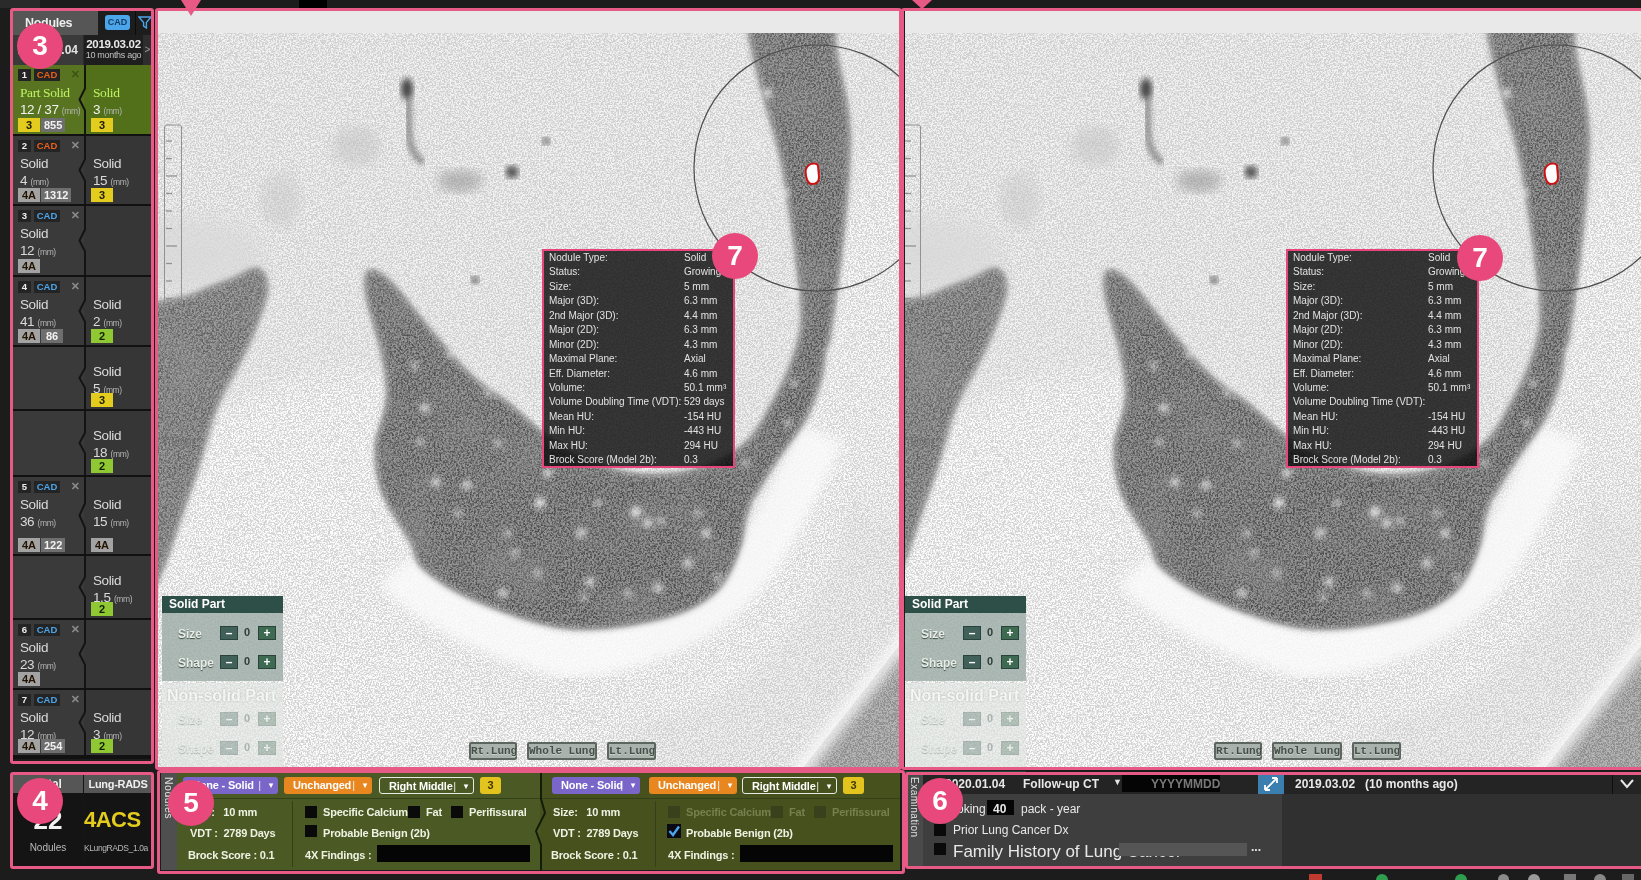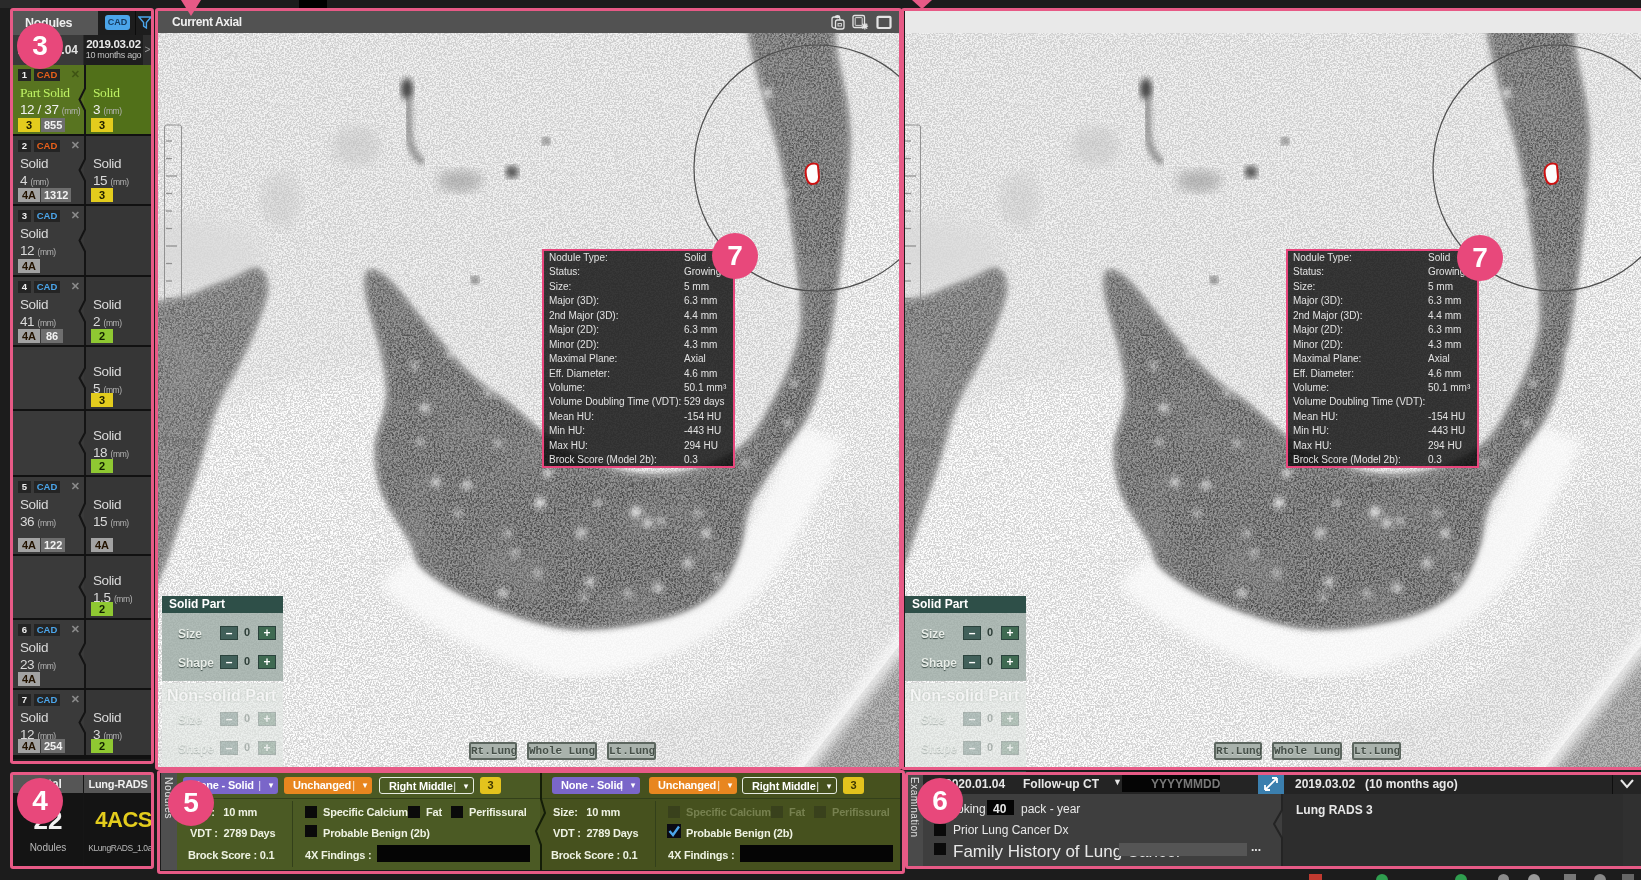--- a/index.html
+++ b/index.html
@@ -52,21 +52,21 @@
   .b-gr { background:#6e6e6e; color:#f2f2f2; }
   .zig { position:absolute; left:65px; top:0; width:12px; height:100%; }
 
   
   #sumpanel { left:13px; top:775px; width:139px; height:92px; background:#161616; }
   #sumpanel .hl { left:0; top:0; width:70px; height:18px; background:#565656; color:#efefef;
      font-size:12px; font-weight:bold; text-align:center; line-height:18px;}
   #sumpanel .hr { left:71px; top:0; width:68px; height:18px; background:#565656; color:#efefef;
      font-size:11px; font-weight:bold; text-align:center; line-height:18px; letter-spacing:-0.3px;}
   #sumpanel .bl { left:0; top:18px; width:70px; height:74px; background:#141414; text-align:center;}
-  #sumpanel .br { left:71px; top:18px; width:68px; height:74px; background:#141414; text-align:right;}
+  #sumpanel .br { left:71px; top:18px; width:68px; height:74px; background:#141414; text-align:left;}
   .bignum { color:#f2f2f2; font-size:26px; font-weight:bold; margin-top:12px;}
   .bigyel { color:#e3cc1d; font-size:22px; font-weight:bold; margin-top:14px; letter-spacing:-0.5px;}
   .cap { color:#b9b9b9; font-size:10px; margin-top:6px; }
   .cap2 { color:#b9b9b9; font-size:8.5px; margin-top:10px; letter-spacing:-0.4px;}
 
   
   .vp { top:11px; height:757px; background:#e9e9e9; }
   #vpc { left:158px; width:741px; }
   #vpp { left:905px; width:736px; }
   .vphead { position:absolute; left:0; top:0; width:100%; height:22px; background:#525252;
@@ -327,32 +327,20 @@
         <div class="bignum">22</div>
         <div class="cap">Nodules</div>
       </div>
     <div class="br abs">
         <div class="bigyel">4ACS</div>
         <div class="cap2">KLungRADS_1.0a</div>
       </div>
   </div>
 
   <div id="vpc" class="vp abs">
-    <div class="vphead">Current Axial<span class="vpicons" id="ic1">
-<svg width="62" height="16" viewBox="0 0 62 16" fill="none" stroke="#e4e4e4">
-  <rect x="1" y="3" width="8" height="11" rx="2" stroke-width="1.3"></rect>
-  <ellipse cx="6.5" cy="2.6" rx="2.7" ry="1.7" fill="#e4e4e4" stroke="none"></ellipse>
-  <rect x="4.5" y="6" width="8.5" height="9" rx="2" stroke-width="1.3" fill="#525252"></rect>
-  <rect x="7" y="9.6" width="3.4" height="2.4" stroke-width="0.9"></rect>
-  <rect x="22" y="1.5" width="11.5" height="12" rx="1.5" stroke-width="1.3"></rect>
-  <rect x="24.2" y="3.6" width="7" height="7.8" rx="0.5" stroke-width="0.9"></rect>
-  <circle cx="33.8" cy="12.2" r="2.3" fill="#e4e4e4" stroke="none"></circle>
-  <path d="M33.8 8.9 v1.2 M33.8 14.3 v1.2 M30.5 12.2 h1.2 M35.9 12.2 h1.2 M31.4 9.8 l.9 .9 M35.3 13.7 l.9 .9 M31.4 14.6 l.9 -.9 M35.3 10.7 l.9 -.9" stroke-width="1.3"></path>
-  <rect x="46.5" y="2.8" width="13" height="11.2" rx="1" stroke-width="2.2"></rect>
-</svg></span></div>
     <div class="vpimg" id="ctc"><svg width="741" height="735" viewBox="0 0 741 735">
   <defs>
     <filter id="coarse0" x="-2%" y="-2%" width="104%" height="104%">
       <feTurbulence type="turbulence" baseFrequency="0.16" numOctaves="2" seed="5"></feTurbulence>
       <feColorMatrix type="matrix" values="0 0 0 0 0.62  0 0 0 0 0.62  0 0 0 0 0.62  2.0 2.0 2.0 0 -2.1"></feColorMatrix>
     </filter>
     <filter id="fine0" x="-2%" y="-2%" width="104%" height="104%">
       <feTurbulence type="fractalNoise" baseFrequency="0.65" numOctaves="2" seed="9"></feTurbulence>
       <feColorMatrix type="matrix" values="0 0 0 0 0.55  0 0 0 0 0.55  0 0 0 0 0.55  3.0 3.0 3.0 0 -4.0"></feColorMatrix>
     </filter>
@@ -920,26 +908,20 @@
   <div class="blkbox" style="left:64px;top:6px;width:27px;height:15px"></div>
   <span class="etx" style="left:70px;top:8px">40</span>
   <span class="etx" style="left:98px;top:8px;font-weight:normal">pack - year</span>
   <div class="ckb" style="left:11px;top:30px"></div>
   <span class="etx" style="left:30px;top:29px;font-weight:normal">Prior Lung Cancer Dx</span>
   <div class="ckb" style="left:11px;top:49px"></div>
   <span class="etx" style="left:30px;top:48px;font-weight:normal;font-size:17px">Family History of Lung Cancer</span>
   <div class="abs" style="left:196px;top:49px;width:128px;height:13px;background:#555"></div>
   <span class="etx" style="left:328px;top:46px">...</span>
       </div>
-    <div id="eright" class="abs">
-  <span class="etx" style="left:14px;top:9px">Lung RADS 3</span>
-  <svg class="abs" style="left:-9px;top:0" width="10" height="73" viewBox="0 0 10 73">
-    <path d="M9 0 V16 L1 30 L9 44 V73" fill="none" stroke="#242424" stroke-width="2"></path>
-        </svg>
-      </div>
   </div>
 
   <div class="pbox abs" style="left:10px; top:8px; width:144px; height:756px;"></div>
   <div class="pbox abs" style="left:10px; top:772px; width:144px; height:97px;"></div>
   <div class="pbox abs" style="left:155px; top:8px; width:747px; height:762px;"></div>
   <div class="pbox abs" style="left:901px; top:8px; width:747px; height:762px;"></div>
   <div class="pbox abs" style="left:157px; top:770px; width:748px; height:104px;"></div>
   <div class="pbox abs" style="left:905px; top:772px; width:740px; height:97px;"></div>
   <div class="pcircle abs" style="left:17px; top:23px;">3</div>
   <div class="pcircle abs" style="left:17px; top:778px;">4</div>

